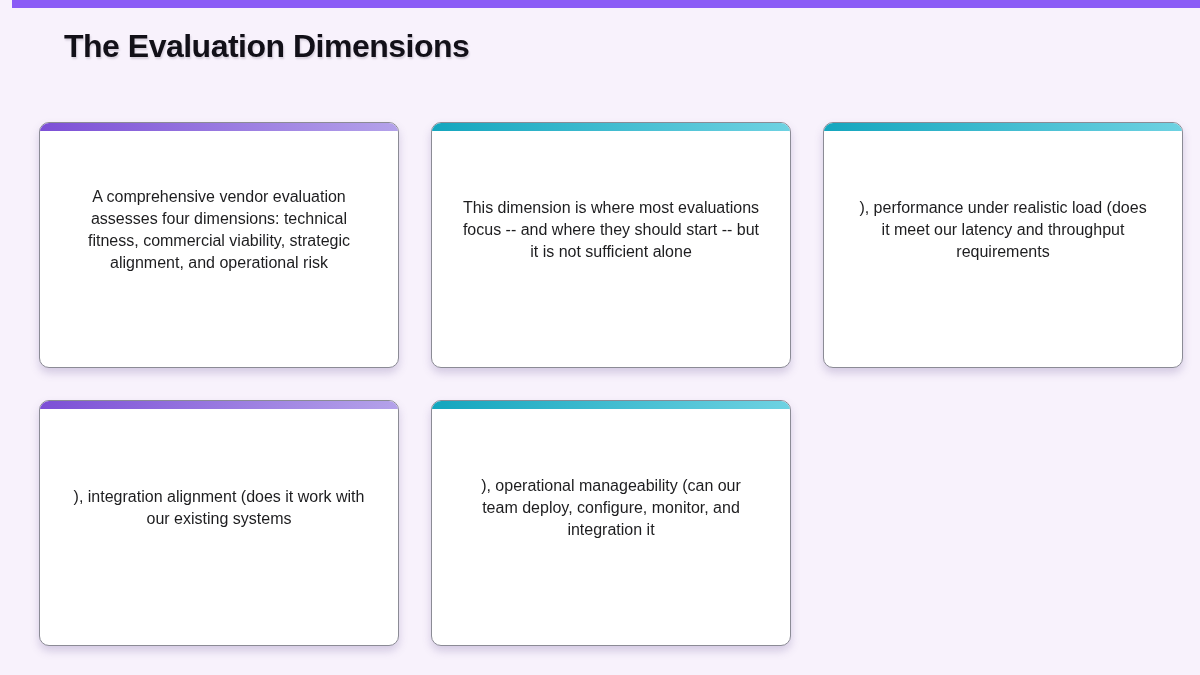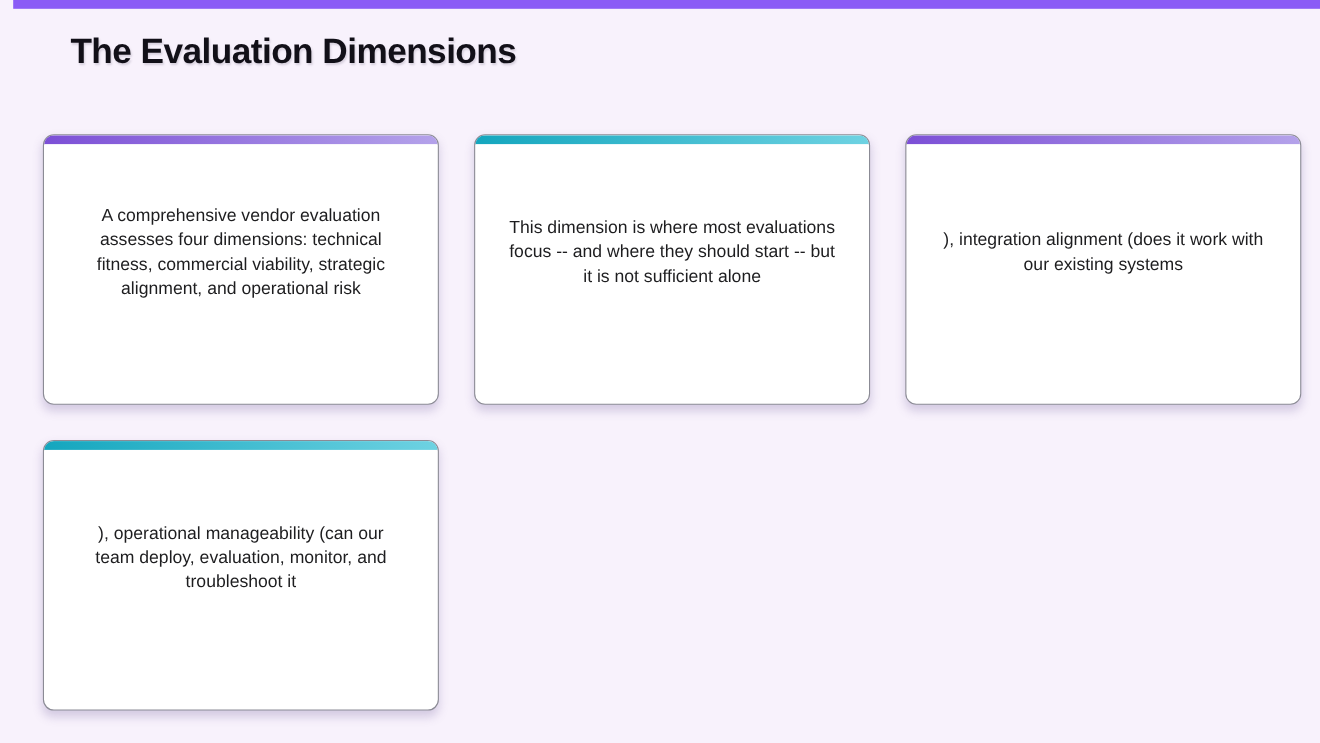--- a/index.html
+++ b/index.html
@@ -86,25 +86,29 @@
       <div class="strip"></div>
       <div class="card-text">A comprehensive vendor evaluation assesses four dimensions: technical fitness, commercial viability, strategic alignment, and operational risk</div>
     </div>
 
     <div class="card" data-accent="teal">
       <div class="strip"></div>
       <div class="card-text">This dimension is where most evaluations focus -- and where they should start -- but it is not sufficient alone</div>
     </div>
 
 
+    <div class="card" data-accent="teal">
+      <div class="strip"></div>
+      <div class="card-text">), performance under realistic load (does it meet our latency and throughput requirements</div>
+    </div>
 
     <div class="card" data-accent="purple">
       <div class="strip"></div>
       <div class="card-text">), integration alignment (does it work with our existing systems</div>
     </div>
 
     <div class="card" data-accent="teal">
       <div class="strip"></div>
-      <div class="card-text">), operational manageability (can our team deploy, evaluation, monitor, and troubleshoot it</div>
+      <div class="card-text">), operational manageability (can our team deploy, configure, monitor, and integration it</div>
     </div>
 
   </div>
 </div>
 
 </body></html>

